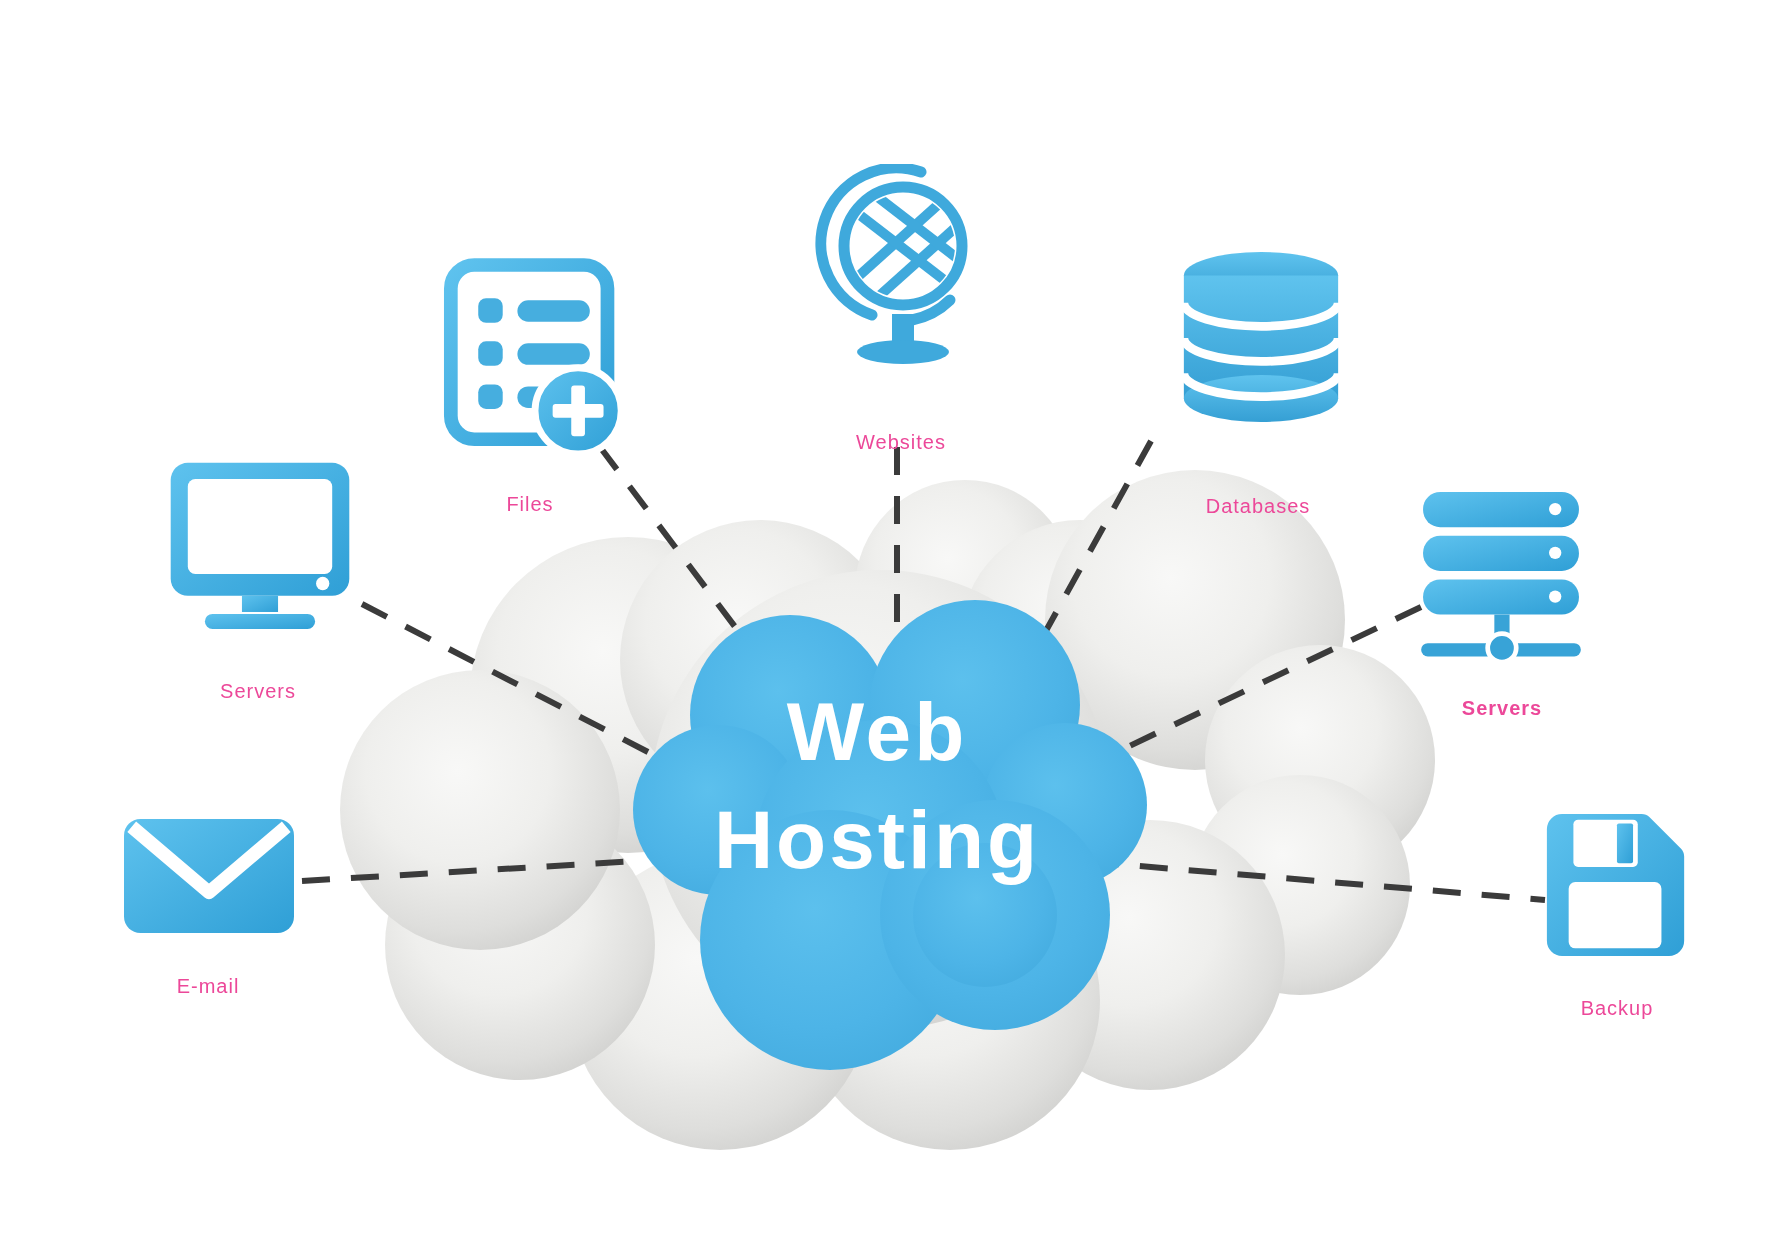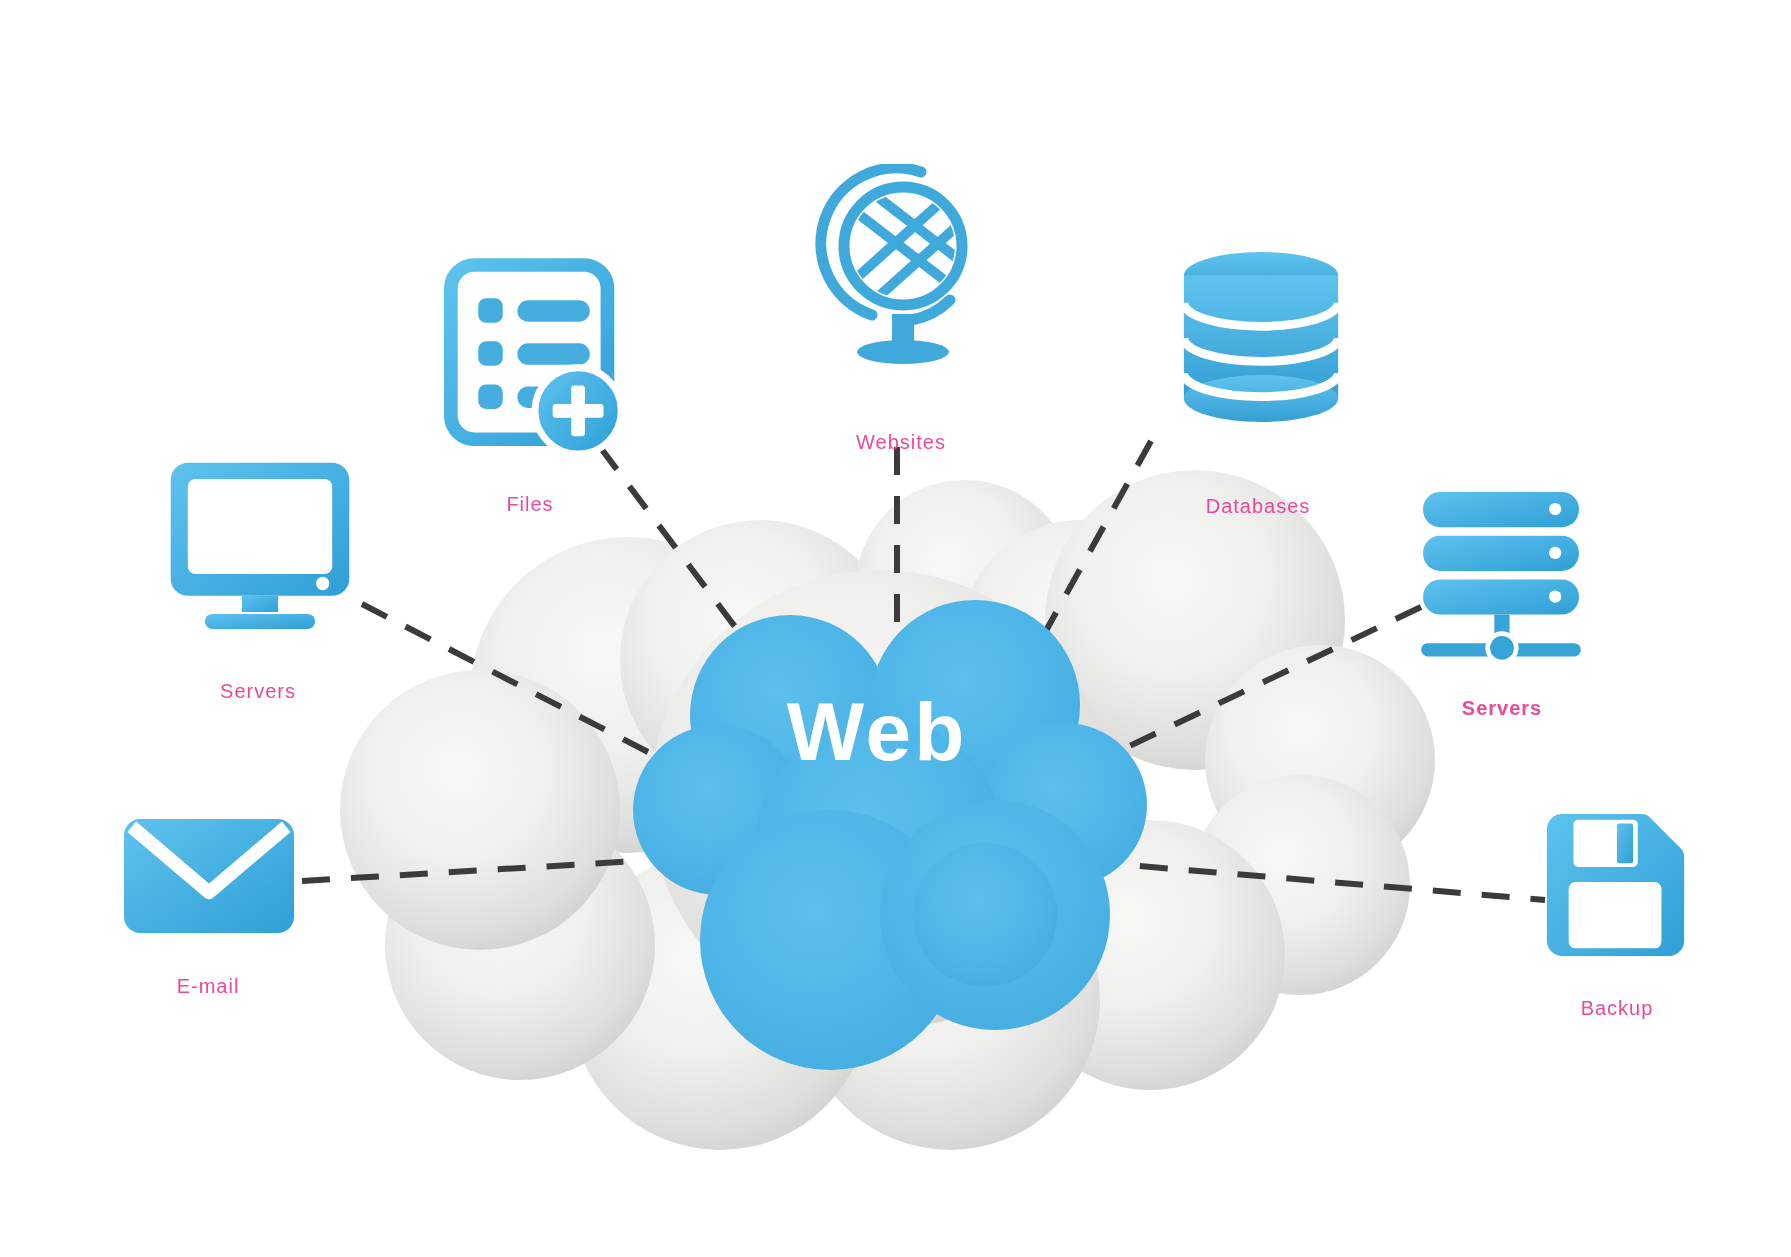--- a/index.html
+++ b/index.html
@@ -64,20 +64,21 @@
   <div class="puff puff-blue" style="left:870px;top:600px;width:210px;height:210px;"></div>
   <div class="puff puff-blue" style="left:983px;top:723px;width:164px;height:164px;"></div>
   <div class="puff puff-blue" style="left:633px;top:725px;width:170px;height:170px;"></div>
   <div class="puff puff-blue" style="left:755px;top:720px;width:250px;height:250px;"></div>
   <div class="puff puff-blue" style="left:700px;top:810px;width:260px;height:260px;"></div>
   <div class="puff puff-blue" style="left:880px;top:800px;width:230px;height:230px;"></div>
   <div class="puff puff-blue" style="left:913px;top:843px;width:144px;height:144px;"></div>
 
   <div class="center-title">
     <div>Web</div>
+    <div>Hosting</div>
   </div>
 
   <div class="node" style="left:165px;top:457px;">
     <span>
       <svg width="190" height="176" viewBox="0 0 200 185">
         <defs>
             <linearGradient id="gb1" x1="0" y1="0" x2="1" y2="1">
           <stop offset="0" stop-color="#5ec2ee"></stop>
               <stop offset="1" stop-color="#2f9fd6"></stop>
         </linearGradient>

